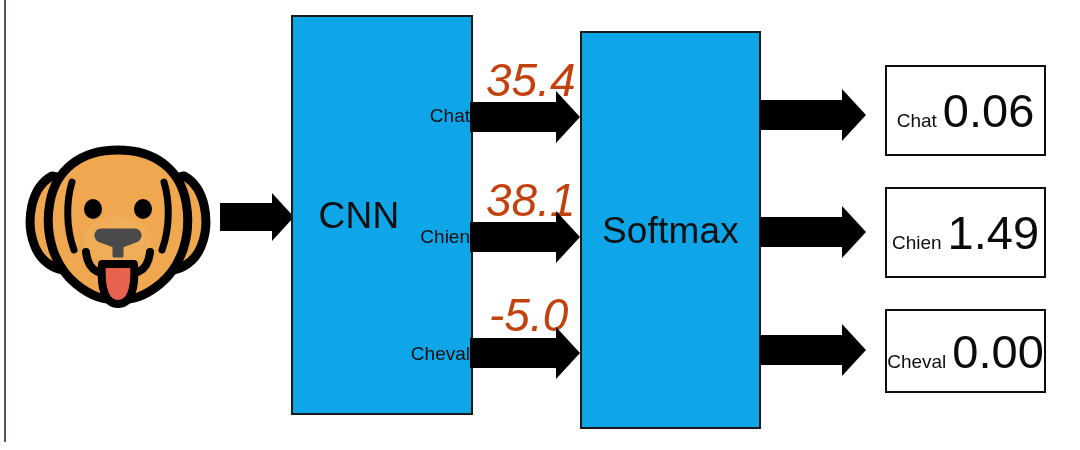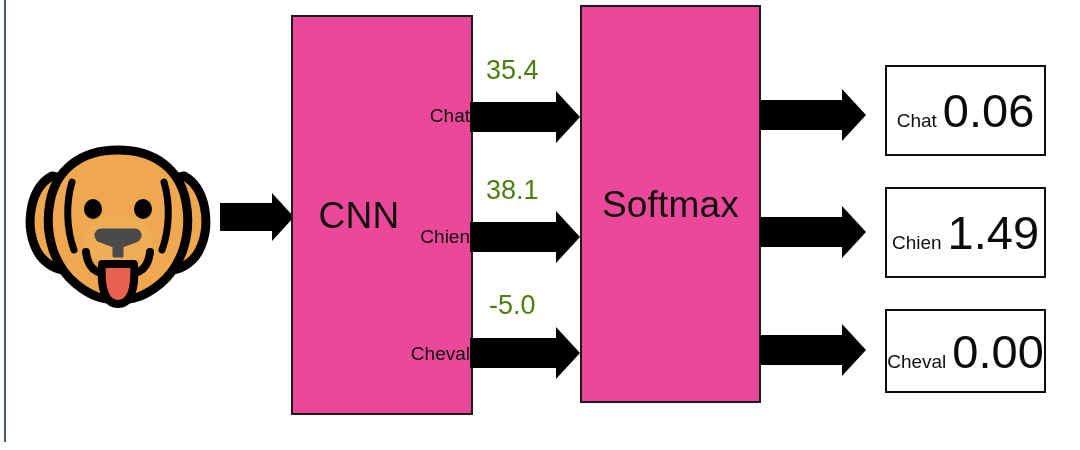--- a/index.html
+++ b/index.html
@@ -22,35 +22,35 @@
     left: 4px;
     top: 0;
     width: 2px;
     height: 442px;
     background: #4a5a5e;
   }
 
   
   .proc-box {
     position: absolute;
-    background: #ec4899;
+    background: #0ea5e9;
     border: 2px solid #1a1a1a;
     box-sizing: border-box;
     display: flex;
     align-items: center;
     justify-content: center;
   }
   .proc-label {
     font-size: 37px;
     color: #0f0f0f;
     letter-spacing: 0.2px;
     line-height: 1;
   }
   #cnn-box   { left: 291px; top: 15px; width: 182px; height: 400px; }
-  #softmax-box { left: 580px; top: 5px; width: 181px; height: 398px; justify-content: center; }
+  #softmax-box { left: 580px; top: 31px; width: 181px; height: 398px; justify-content: center; }
   #cnn-box .proc-label { margin-right: 46px; }
 
   
   .arrow {
     position: absolute;
     height: 0;
   }
   .arrow .shaft {
     position: absolute;
     background: #000000;
@@ -79,24 +79,25 @@
   
   .arrow-out .shaft { width: 82px; height: 30px; top: -15px; }
   .arrow-out .head  { left: 82px; top: -26px; border-width: 26px 0 26px 24px; }
   #arrow-chat-out   { left: 760px; top: 115px; }
   #arrow-chien-out  { left: 760px; top: 232px; }
   #arrow-cheval-out { left: 760px; top: 350px; }
 
   
   .logit-value {
     position: absolute;
-    font-size: 27px;
-    color: #4d7c0f;
+    font-size: 46px;
+    color: #c2410c;
     line-height: 1;
     white-space: nowrap;
+    font-style: italic;
   }
   #logit-chat   { left: 486px; top: 57px; }
   #logit-chien  { left: 486px; top: 177px; text-align: right; }
   #logit-cheval { left: 489px; top: 292px; }
 
   
   .class-label {
     position: absolute;
     font-size: 19px;
     color: #101010;

